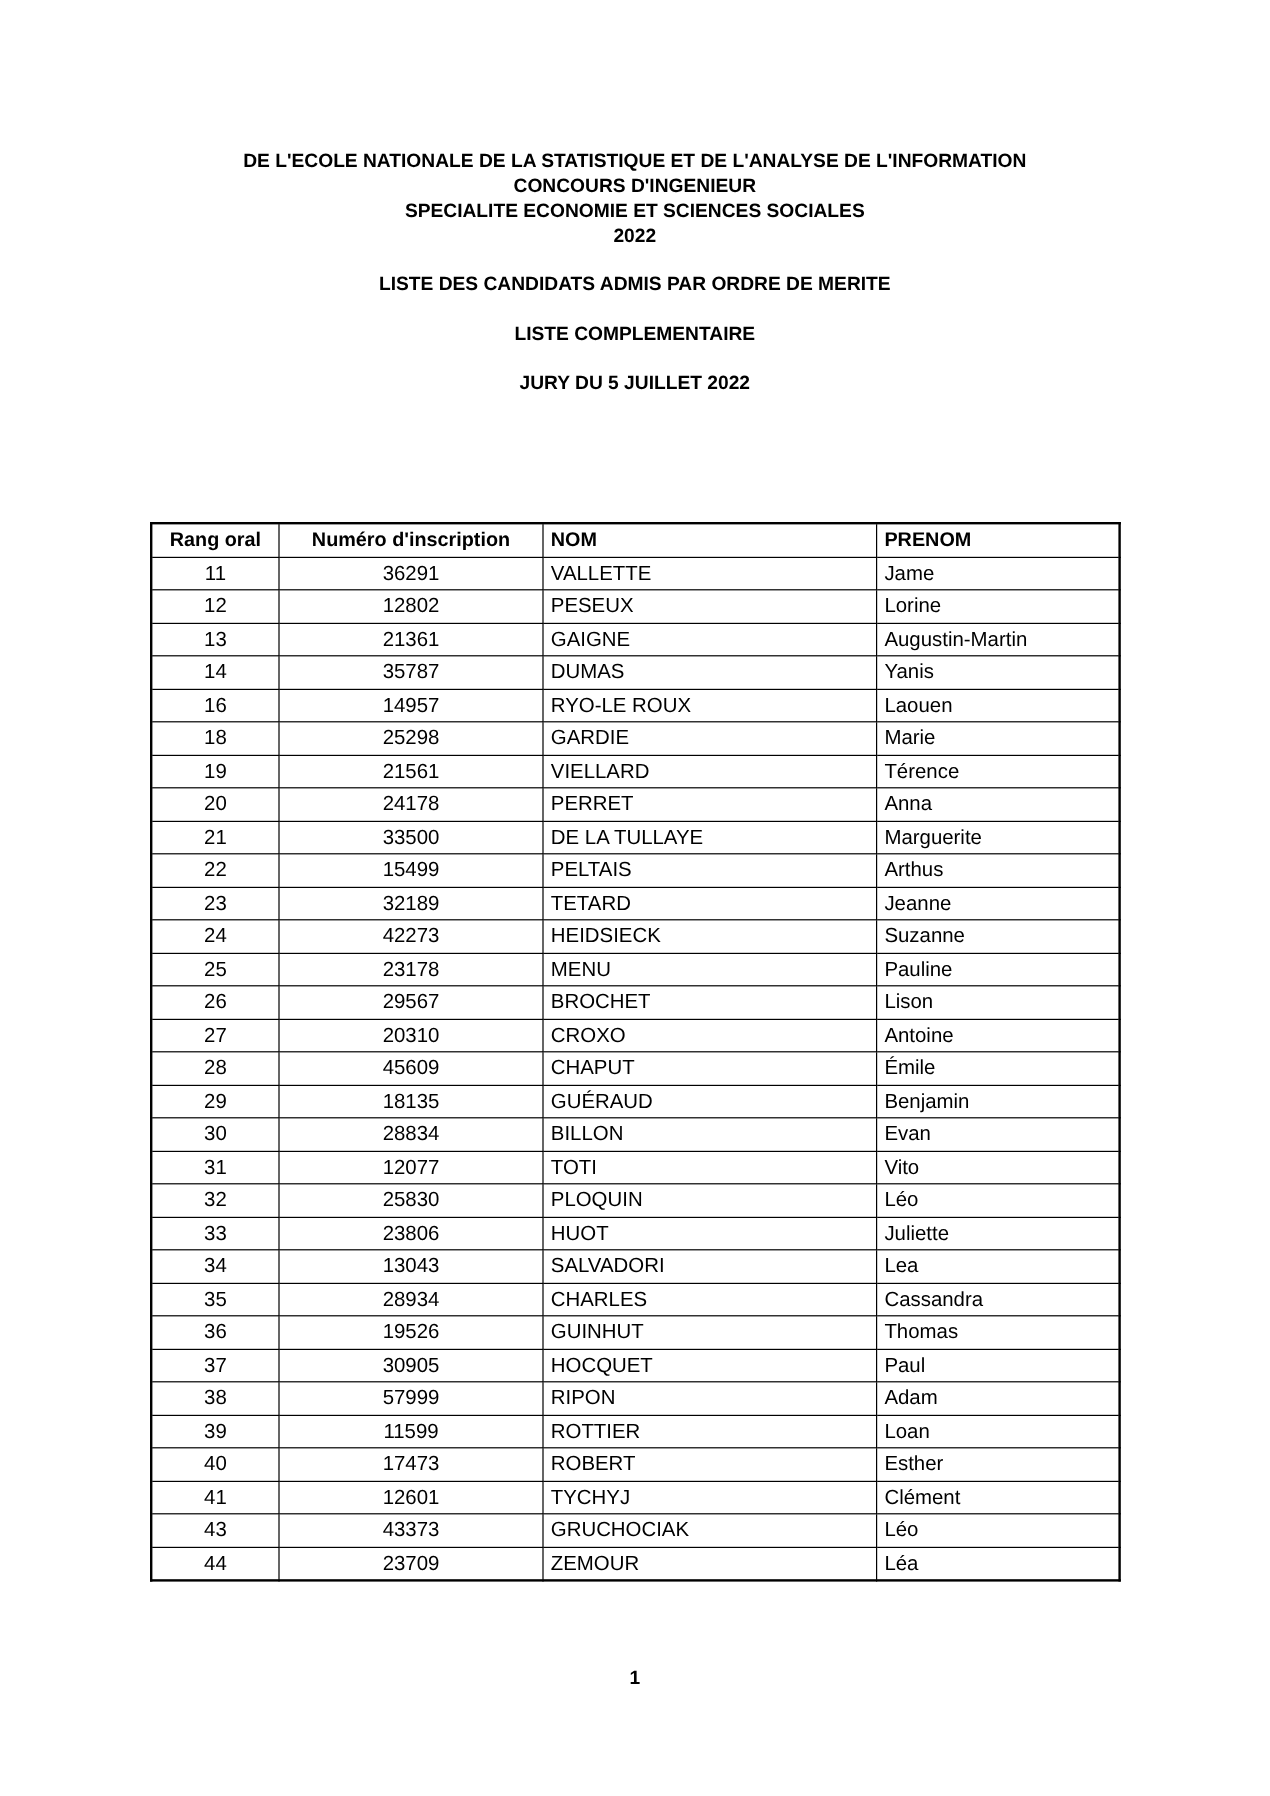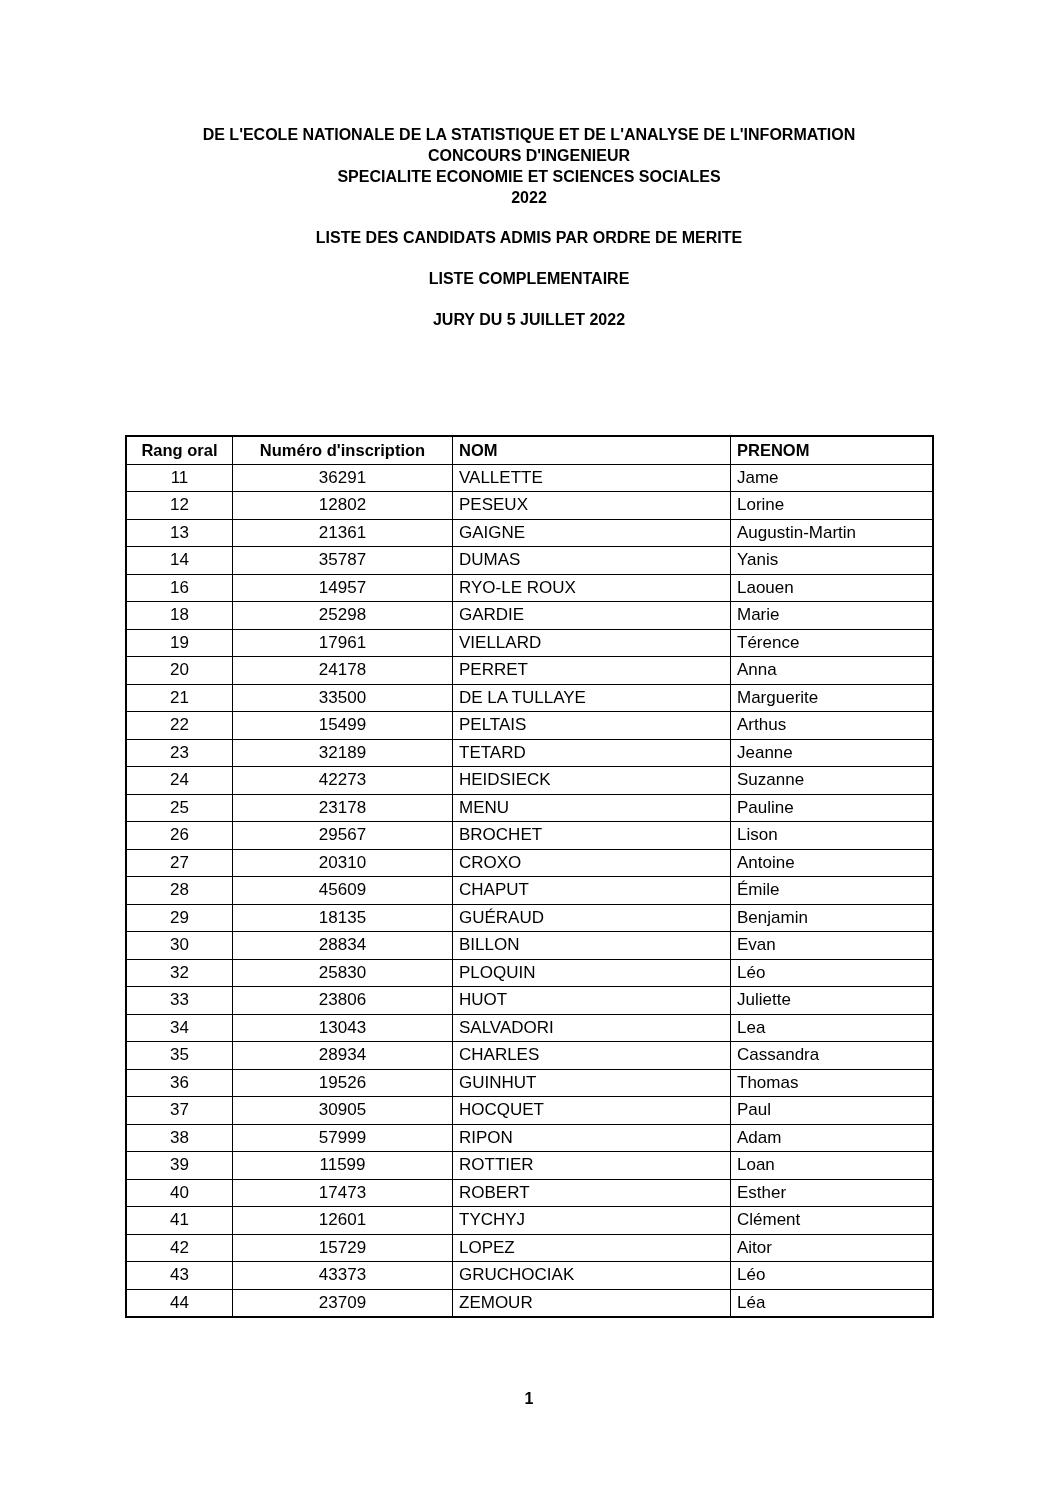--- a/index.html
+++ b/index.html
@@ -83,21 +83,21 @@
         <td class="c-pre">Laouen</td>
       </tr>
       <tr>
         <td class="c-rank">18</td>
         <td class="c-num">25298</td>
         <td class="c-nom">GARDIE</td>
         <td class="c-pre">Marie</td>
       </tr>
       <tr>
         <td class="c-rank">19</td>
-        <td class="c-num">17961</td>
+        <td class="c-num">21561</td>
         <td class="c-nom">VIELLARD</td>
         <td class="c-pre">Térence</td>
       </tr>
       <tr>
         <td class="c-rank">20</td>
         <td class="c-num">24178</td>
         <td class="c-nom">PERRET</td>
         <td class="c-pre">Anna</td>
       </tr>
       <tr>
@@ -154,20 +154,26 @@
         <td class="c-nom">GUÉRAUD</td>
         <td class="c-pre">Benjamin</td>
       </tr>
       <tr>
         <td class="c-rank">30</td>
         <td class="c-num">28834</td>
         <td class="c-nom">BILLON</td>
         <td class="c-pre">Evan</td>
       </tr>
       <tr>
+        <td class="c-rank">31</td>
+        <td class="c-num">12077</td>
+        <td class="c-nom">TOTI</td>
+        <td class="c-pre">Vito</td>
+      </tr>
+      <tr>
         <td class="c-rank">32</td>
         <td class="c-num">25830</td>
         <td class="c-nom">PLOQUIN</td>
         <td class="c-pre">Léo</td>
       </tr>
       <tr>
         <td class="c-rank">33</td>
         <td class="c-num">23806</td>
         <td class="c-nom">HUOT</td>
         <td class="c-pre">Juliette</td>
@@ -214,26 +220,20 @@
         <td class="c-nom">ROBERT</td>
         <td class="c-pre">Esther</td>
       </tr>
       <tr>
         <td class="c-rank">41</td>
         <td class="c-num">12601</td>
         <td class="c-nom">TYCHYJ</td>
         <td class="c-pre">Clément</td>
       </tr>
       <tr>
-        <td class="c-rank">42</td>
-        <td class="c-num">15729</td>
-        <td class="c-nom">LOPEZ</td>
-        <td class="c-pre">Aitor</td>
-      </tr>
-      <tr>
         <td class="c-rank">43</td>
         <td class="c-num">43373</td>
         <td class="c-nom">GRUCHOCIAK</td>
         <td class="c-pre">Léo</td>
       </tr>
       <tr>
         <td class="c-rank">44</td>
         <td class="c-num">23709</td>
         <td class="c-nom">ZEMOUR</td>
         <td class="c-pre">Léa</td>

